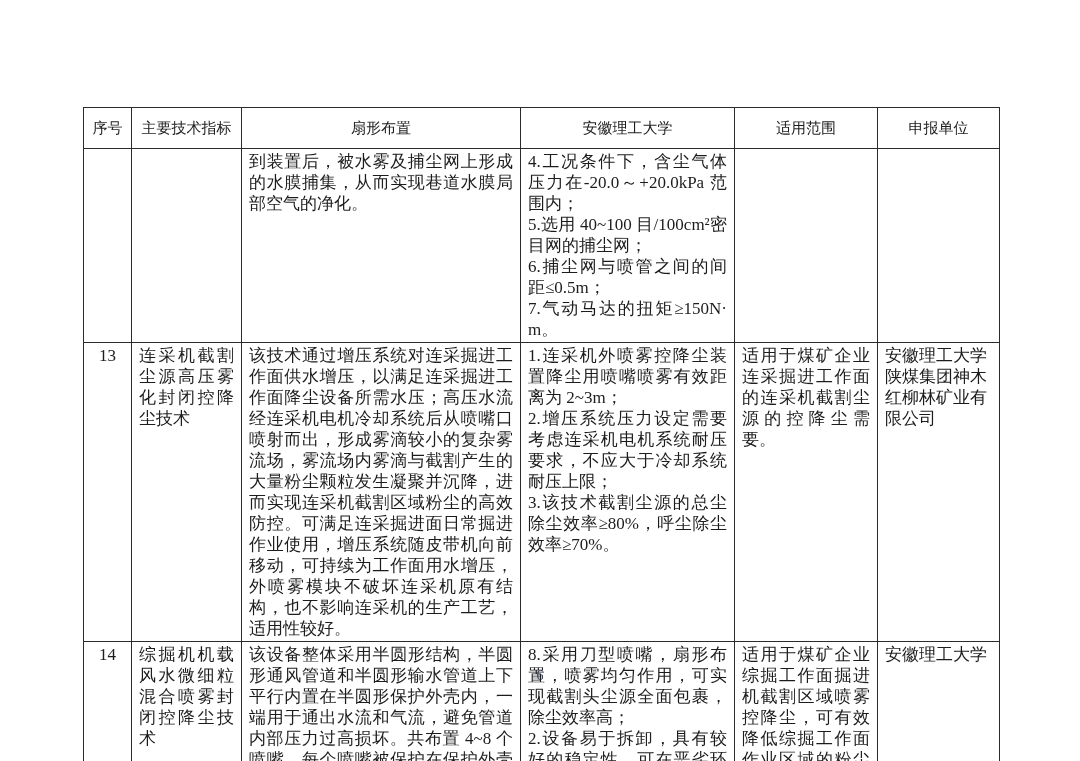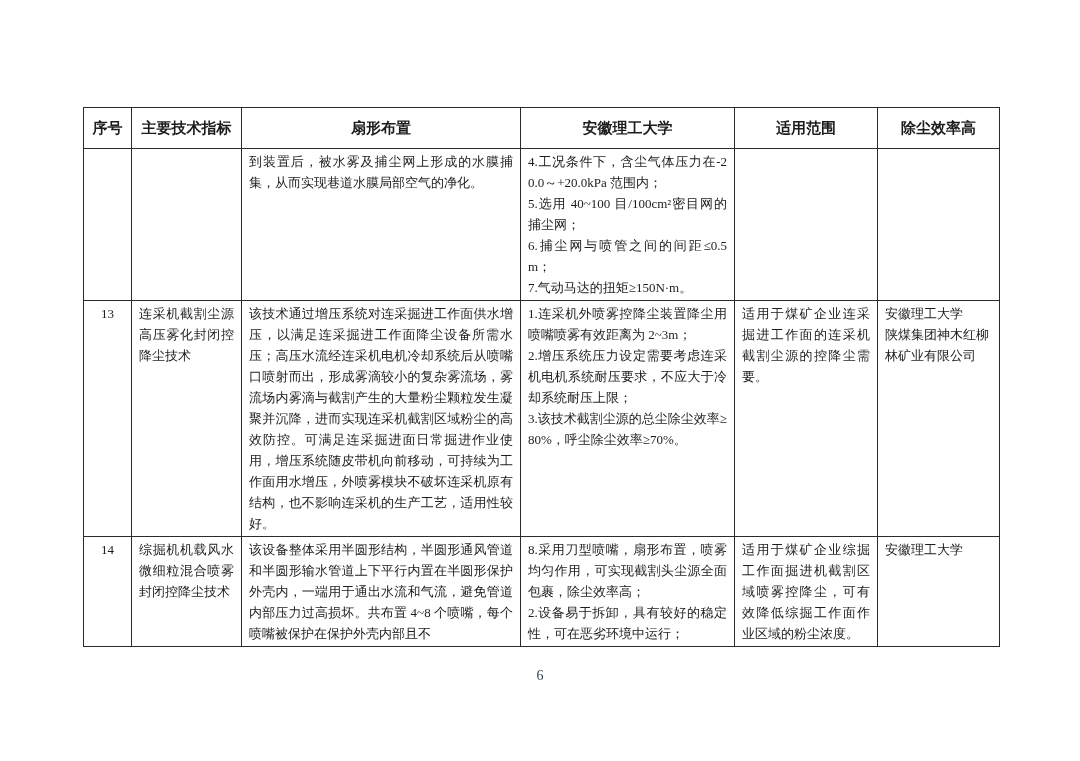--- a/index.html
+++ b/index.html
@@ -19,28 +19,28 @@
     left: 83px;
     top: 107px;
     width: 916px;
     border-collapse: collapse;
     table-layout: fixed;
   }
   .doc-table th,
   .doc-table td {
     border: 1px solid #2b2b2b;
     padding: 2px 7px;
-    font-size: 13px;
+    font-size: 17px;
     line-height: 21px;
     vertical-align: top;
     overflow: hidden;
     box-sizing: border-box;
   }
   .doc-table th {
-    font-weight: bold;
+    font-weight: normal;
     text-align: center;
     vertical-align: middle;
     font-size: 15px;
     height: 41px;
     padding: 0 4px;
   }
   .cell-seq {
     text-align: center;
     vertical-align: middle;
   }
@@ -85,21 +85,21 @@
     <col style="width:143px">
     <col style="width:122px">
   </colgroup>
   <thead>
     <tr>
       <th>序号</th>
       <th>主要技术指标</th>
       <th>扇形布置</th>
       <th>安徽理工大学</th>
       <th>适用范围</th>
-      <th>除尘效率高</th>
+      <th>申报单位</th>
     </tr>
   </thead>
   <tbody>
     <tr class="row-a">
       <td class="cell-seq"></td>
       <td class="cell-name"></td>
       <td class="cell-function">到装置后，被水雾及捕尘网上形成的水膜捕集，从而实现巷道水膜局部空气的净化。</td>
       <td class="cell-indicators">4.工况条件下，含尘气体压力在-20.0～+20.0kPa 范围内；
 5.选用 40~100 目/100cm²密目网的捕尘网；
 6.捕尘网与喷管之间的间距≤0.5m；

